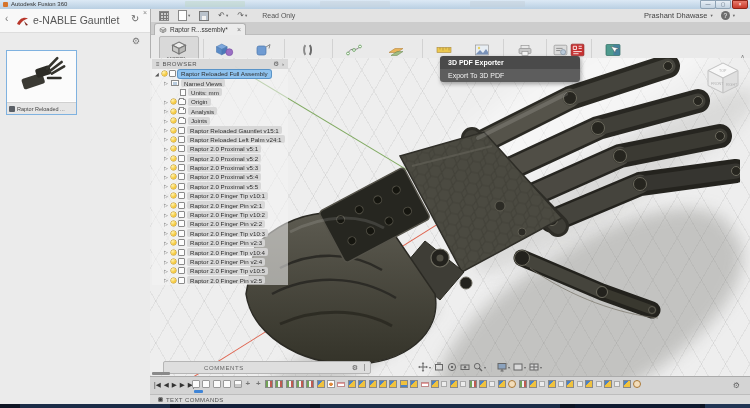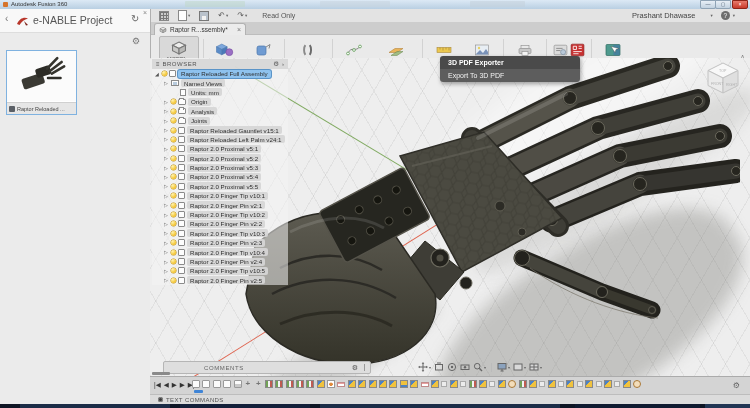--- a/index.html
+++ b/index.html
@@ -154,21 +154,21 @@
 
   <div class="data-panel">
     <div class="dp-header">
       <span class="dp-back">‹</span>
       <span class="dp-logo">
         <svg width="13" height="12" viewBox="0 0 13 12">
             <path d="M1 9C3.5 3 8.5 1.5 12 3.5 8.5 4.5 5.5 6.5 3.5 10Z" fill="#b8362a"></path>
             <path d="M8 6l4 4-2 .5z" fill="#7a1f17"></path>
           </svg>
       </span>
-      <span class="dp-title">e-NABLE Project</span>
+      <span class="dp-title">e-NABLE Gauntlet</span>
       <span class="dp-refresh">↻</span>
       <span class="dp-close">×</span>
     </div>
     <span class="dp-gear">⚙</span>
     <div class="thumb-card">
       <div class="thumb-img">
         <svg width="69" height="50" viewBox="0 0 69 50">
           <g transform="rotate(-18 34 25)">
             <rect x="14" y="22" width="22" height="11" rx="2" fill="#3a3933"></rect>
             <rect x="30" y="17" width="15" height="9" rx="2" fill="#2c2b26"></rect>
@@ -195,21 +195,21 @@
       <span style="display:flex;align-items:center;">
           <span class="q-ic">↶</span>
           <span class="caret">▾</span>
         </span>
       <span style="display:flex;align-items:center;">
           <span class="q-ic">↷</span>
           <span class="caret">▾</span>
         </span>
       <span class="read-only">Read Only</span>
       <span class="qat-right">
-        <span style="display:flex;align-items:center;gap:14px;">
+        <span style="display:flex;align-items:center;gap:2px;">
           <span class="user-name">Prashant Dhawase</span>
             <span class="caret">▾</span>
         </span>
         <span style="display:flex;align-items:center;gap:2px;">
           <span class="help-circle">?</span>
             <span class="caret">▾</span>
         </span>
       </span>
     </div>
     <div class="tab-row">

